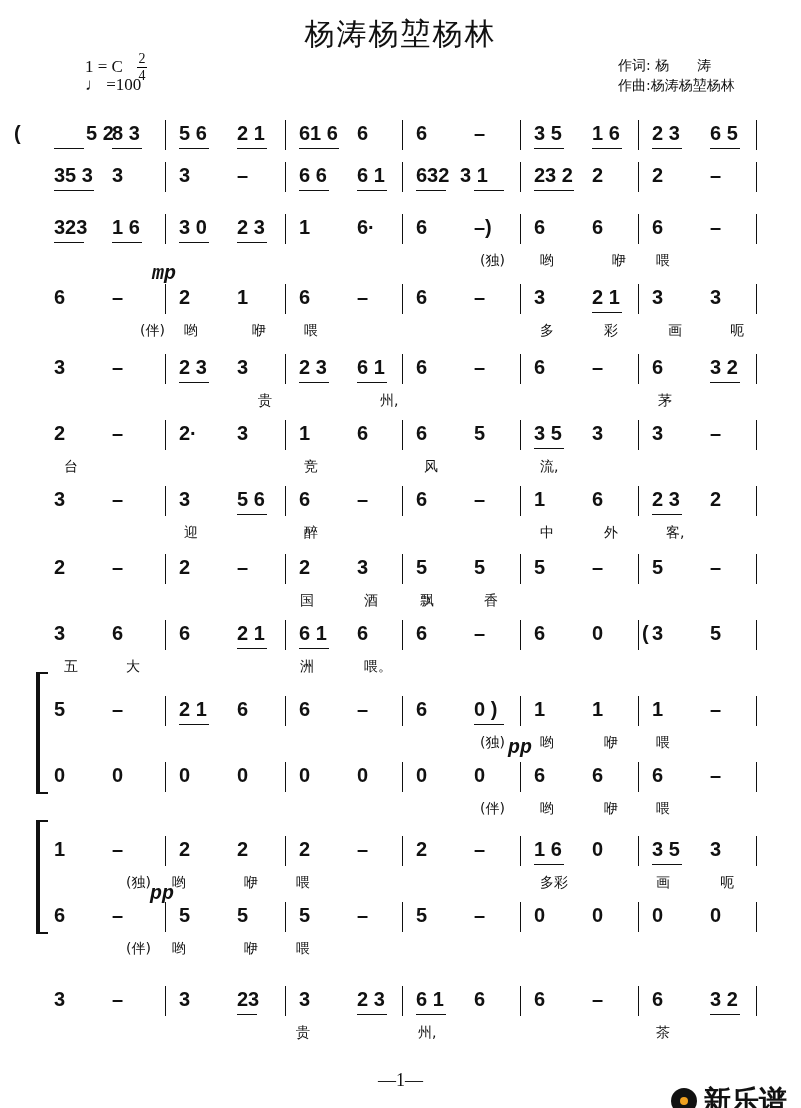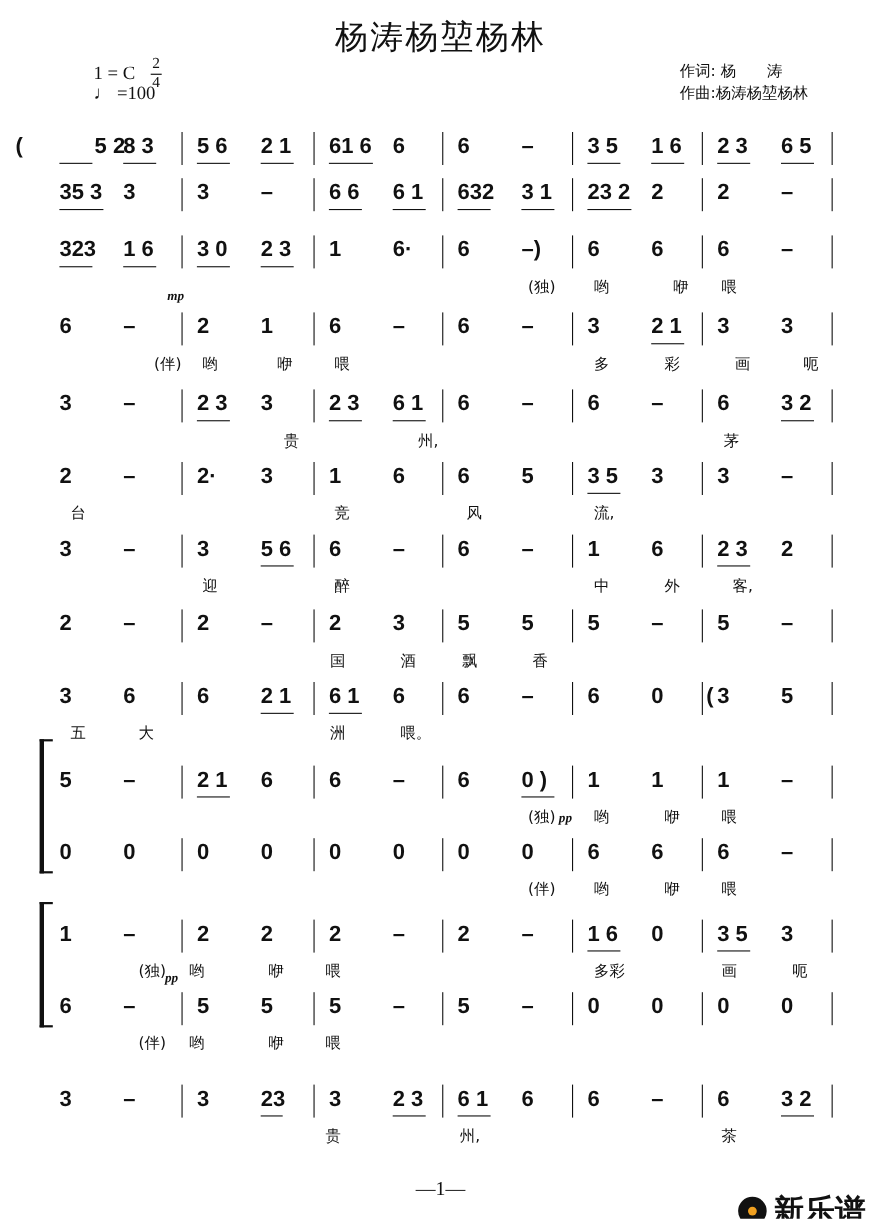--- a/index.html
+++ b/index.html
@@ -14,21 +14,21 @@
   .bl{position:absolute;top:2px;width:1px;height:30px;background:#111;}
   .ly{position:absolute;font-size:14px;font-family:"DejaVu Sans",sans-serif;}
   .ul{position:absolute;height:0;border-top:1.5px solid #111;}
   .brace{position:absolute;left:36px;width:8px;border-left:4px solid #111;border-top:2px solid #111;border-bottom:2px solid #111;}
   .page{position:absolute;top:1070px;left:0;width:801px;text-align:center;font-family:"Liberation Serif",serif;font-size:18px;}
   .logo{position:absolute;right:14px;top:1070px;display:flex;align-items:center;gap:6px;}
   .logo .small{font-size:11px;margin-top:47px;}
   .logo .disc{width:26px;height:26px;border-radius:50%;background:#111;position:relative;}
   .logo .disc::after{content:"";position:absolute;left:9px;top:9px;width:8px;height:8px;border-radius:50%;background:#f0a020;}
   .logo .big{font-size:28px;font-weight:bold;}
-  .mark{position:absolute;font-family:Liberation Serif, serif;font-style:italic;font-weight:bold;font-size:12px;}
+  .mark{position:absolute;font-family:Liberation Mono, monospace;font-style:italic;font-weight:bold;font-size:20px;}
 </style>
 </head>
 <body>
 
 <div class="title">杨涛杨堃杨林</div>
 <div class="key">
   <div>1 = C</div>
   <div>♩ =100</div>
 </div>
 <div class="meter">
@@ -80,21 +80,21 @@
       <span class="n" style="left: 139px;">3</span>
       <span class="n" style="left: 197px;">–</span>
       <div class="bl" style="left: 245px;"></div>
       <span class="n" style="left: 259px;">6 6</span>
       <div class="ul" style="left: 259px; top: 30px; width: 30px;"></div>
       <span class="n" style="left: 317px;">6 1</span>
       <div class="ul" style="left: 317px; top: 30px; width: 30px;"></div>
       <div class="bl" style="left: 362px;"></div>
       <span class="n" style="left: 376px;">632</span>
       <div class="ul" style="left: 376px; top: 30px; width: 30px;"></div>
-      <span class="n" style="left: 434px;">3 1</span>
+      <span class="n" style="left: 420px;">3 1</span>
       <div class="ul" style="left: 434px; top: 30px; width: 30px;"></div>
       <div class="bl" style="left: 480px;"></div>
       <span class="n" style="left: 494px;">23 2</span>
       <div class="ul" style="left: 494px; top: 30px; width: 40px;"></div>
       <span class="n" style="left: 552px;">2</span>
       <div class="bl" style="left: 598px;"></div>
       <span class="n" style="left: 612px;">2</span>
       <span class="n" style="left: 670px;">–</span>
       <div class="bl" style="left: 716px;"></div>
     </div>

